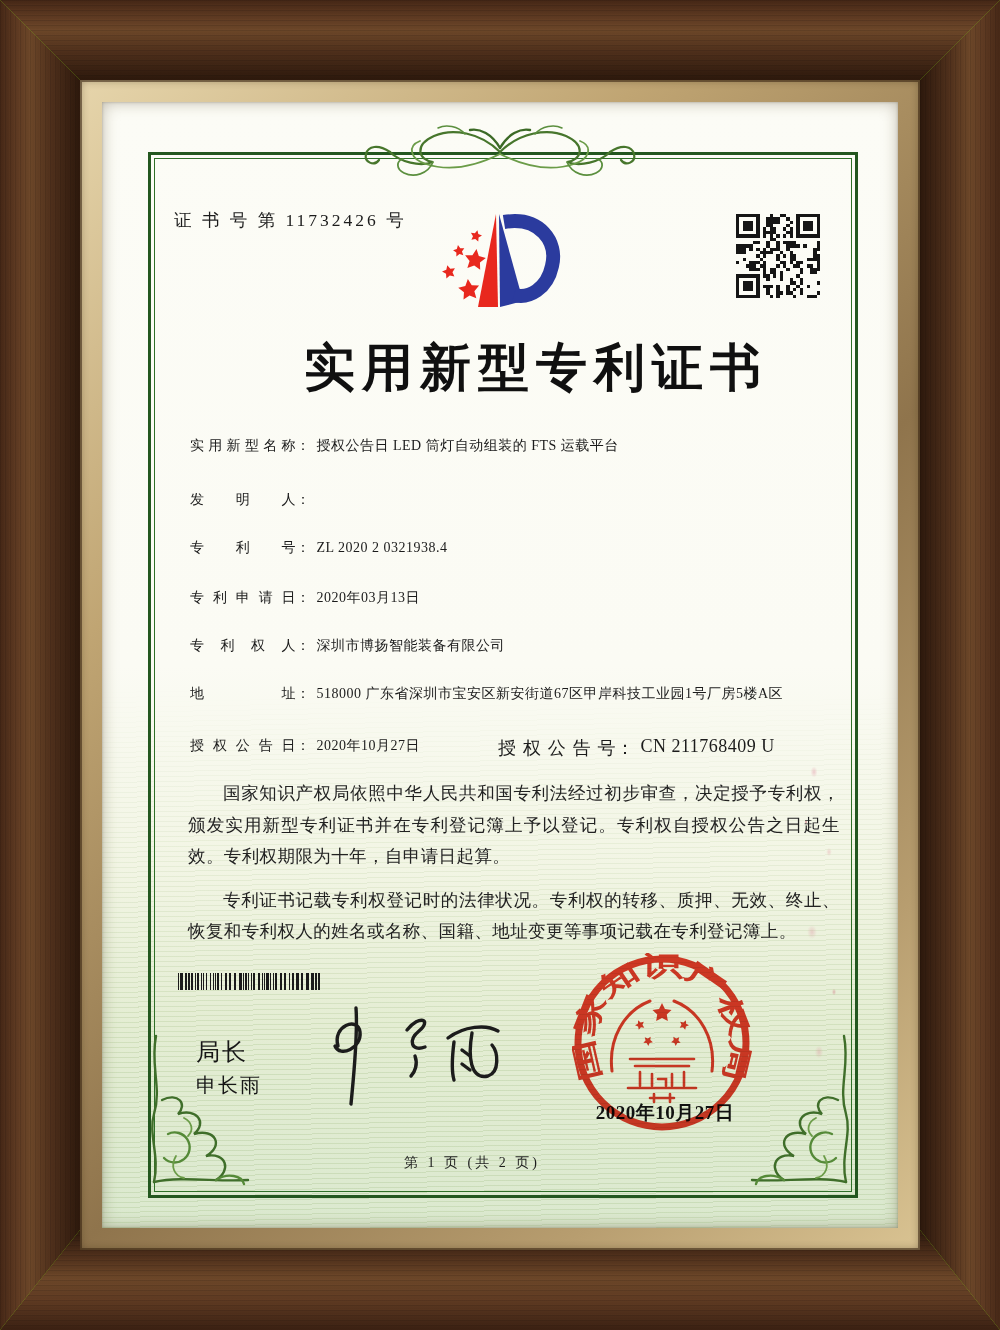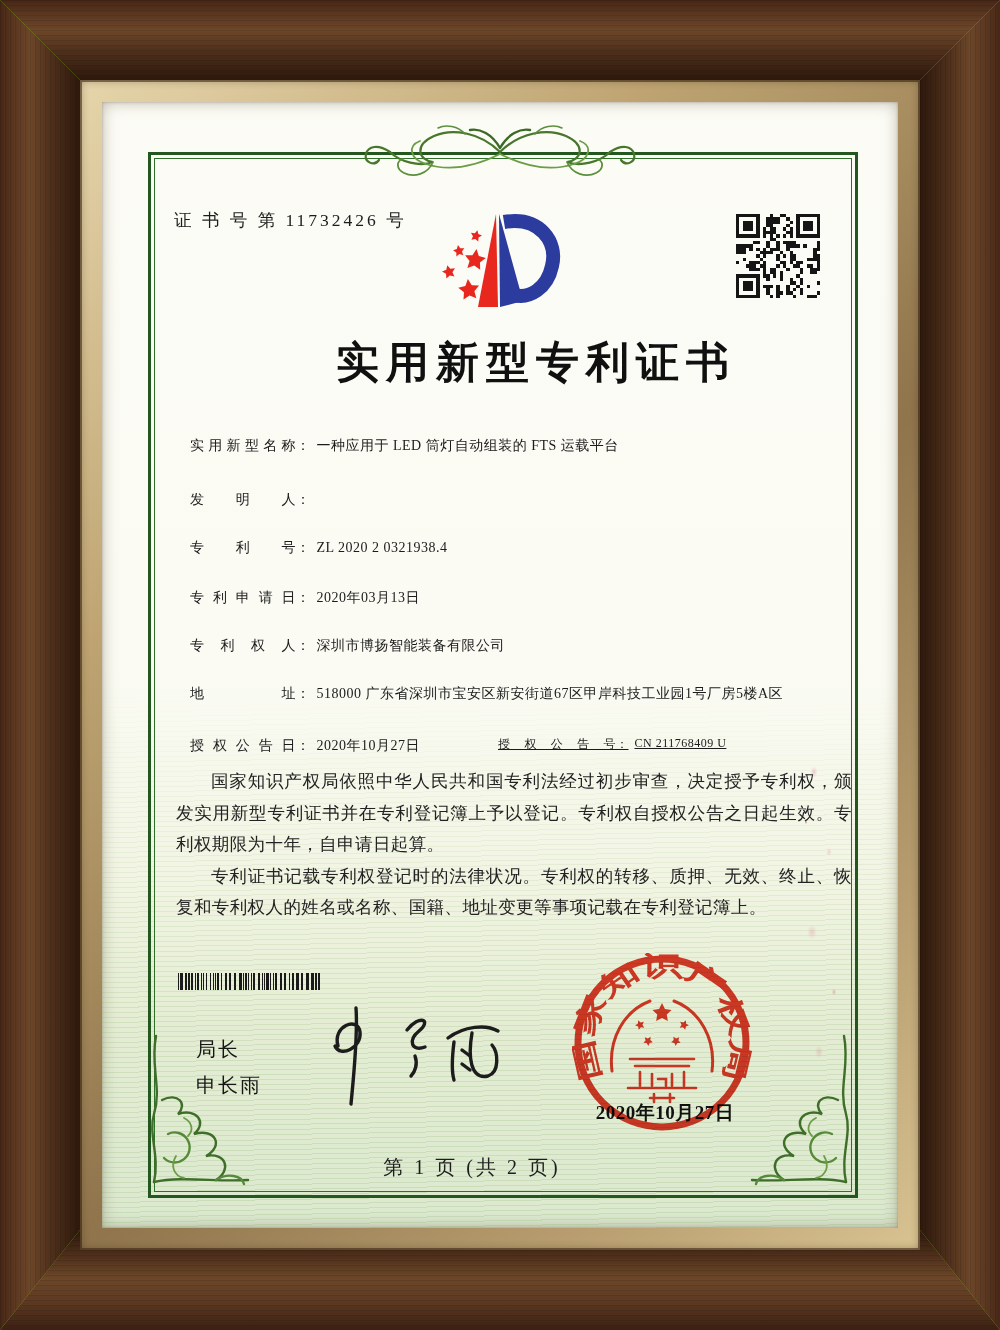--- a/index.html
+++ b/index.html
@@ -42,44 +42,44 @@
     background:
       radial-gradient(5px 8px at 20px 40px, rgba(220,120,145,.35), transparent 70%),
       radial-gradient(4px 6px at 35px 120px, rgba(225,130,150,.3), transparent 70%),
       radial-gradient(7px 10px at 18px 200px, rgba(215,115,140,.28), transparent 70%),
       radial-gradient(3px 5px at 40px 260px, rgba(200,90,110,.4), transparent 70%),
       radial-gradient(6px 9px at 25px 320px, rgba(220,125,145,.3), transparent 70%),
       radial-gradient(2px 3px at 12px 90px, rgba(180,40,60,.55), transparent 70%);}
   
   .abs{position:absolute;}
   .cert-no{left:72px;top:106px;font-size:17.5px;letter-spacing:3px;color:#1c1c1c;}
-  .title{left:46px;top:232px;width:776px;text-align:center;font-size:43px;font-weight:700;
+  .title{left:46px;top:232px;width:776px;text-align:center;font-size:51px;font-weight:700;
          letter-spacing:7px;color:#101010;}
   .frow{position:absolute;left:88px;display:flex;align-items:flex-start;
         font-size:14px;color:#1b1b1b;letter-spacing:.5px;line-height:1.45;}
   .flabel{display:inline-block;width:106px;text-align:justify;text-align-last:justify;flex:0 0 106px;}
   .fcolon{flex:0 0 auto;margin-right:6px;}
   .fvalue{white-space:nowrap;}
   .fvalue.wrap{white-space:normal;width:518px;}
-  .grant-no-block{position:absolute;left:396px;top:634px;display:flex;font-size:12px;
-        color:#1b1b1b;letter-spacing:.5px;text-decoration:underline;}
+  .grant-no-block{position:absolute;left:396px;top:634px;display:flex;font-size:18px;
+        color:#1b1b1b;letter-spacing:.5px;}
   .grant-no-block .flabel{width:118px;flex:0 0 118px;}
   .body-text{left:74px;top:664px;width:676px;font-size:17.5px;line-height:1.8;color:#222;
         text-align:justify;letter-spacing:.4px;}
-  .body-text p{margin:0;text-indent:2em;}
+  .body-text p{margin:12px;text-indent:2em;}
   .barcode{left:76px;top:871px;width:146px;height:17px;}
-  .signer-title{left:94px;top:934px;font-size:20px;color:#161616;letter-spacing:2px;
+  .signer-title{left:94px;top:934px;font-size:24px;color:#161616;letter-spacing:2px;
         font-family:"Liberation Sans","DejaVu Sans",sans-serif;}
   .signer-name{left:94px;top:970px;font-size:20px;color:#161616;letter-spacing:2px;
         font-family:Liberation Sans, sans-serif;}
   .signature{left:210px;top:898px;}
   .seal-date{left:478px;top:998px;width:170px;text-align:center;font-size:19px;font-weight:600;
         color:#111;letter-spacing:.5px;}
   .seal{left:470px;top:851px;mix-blend-mode:multiply;opacity:.95;}
-  .page-footer{left:46px;top:1052px;width:704px;text-align:center;font-size:20px;
+  .page-footer{left:46px;top:1052px;width:704px;text-align:center;font-size:14px;
         letter-spacing:3px;color:#1d1d1d;transform:translateX(-28px);}
   .logo{left:326px;top:94px;}
   .qr{left:634px;top:112px;}
   .flourish-top{left:228px;top:18px;}
   .flourish-bl{left:30px;top:928px;}
   .flourish-br{left:616px;top:928px;transform:scaleX(-1);}
 </style>
 </head>
 <body>
 
@@ -420,21 +420,21 @@
         <rect x="21" y="24" width="1" height="1" fill="#151515"></rect>
         <rect x="22" y="24" width="1" height="1" fill="#151515"></rect>
         <rect x="23" y="24" width="1" height="1" fill="#151515"></rect>
       </svg>
 
     <div class="abs title">实用新型专利证书</div>
 
     <div class="frow" style="top:334px">
       <span class="flabel">实用新型名称</span>
         <span class="fcolon">：</span>
-      <span class="fvalue">一种应用于 LED 筒灯自动组装的 FTS 运载平台</span>
+      <span class="fvalue">授权公告日 LED 筒灯自动组装的 FTS 运载平台</span>
     </div>
     <div class="frow" style="top:388px">
       <span class="flabel">发明人</span>
         <span class="fcolon">：</span>
     </div>
     <div class="frow" style="top:436px">
       <span class="flabel">专利号</span>
         <span class="fcolon">：</span>
       <span class="fvalue">ZL 2020 2 0321938.4</span>
     </div>

